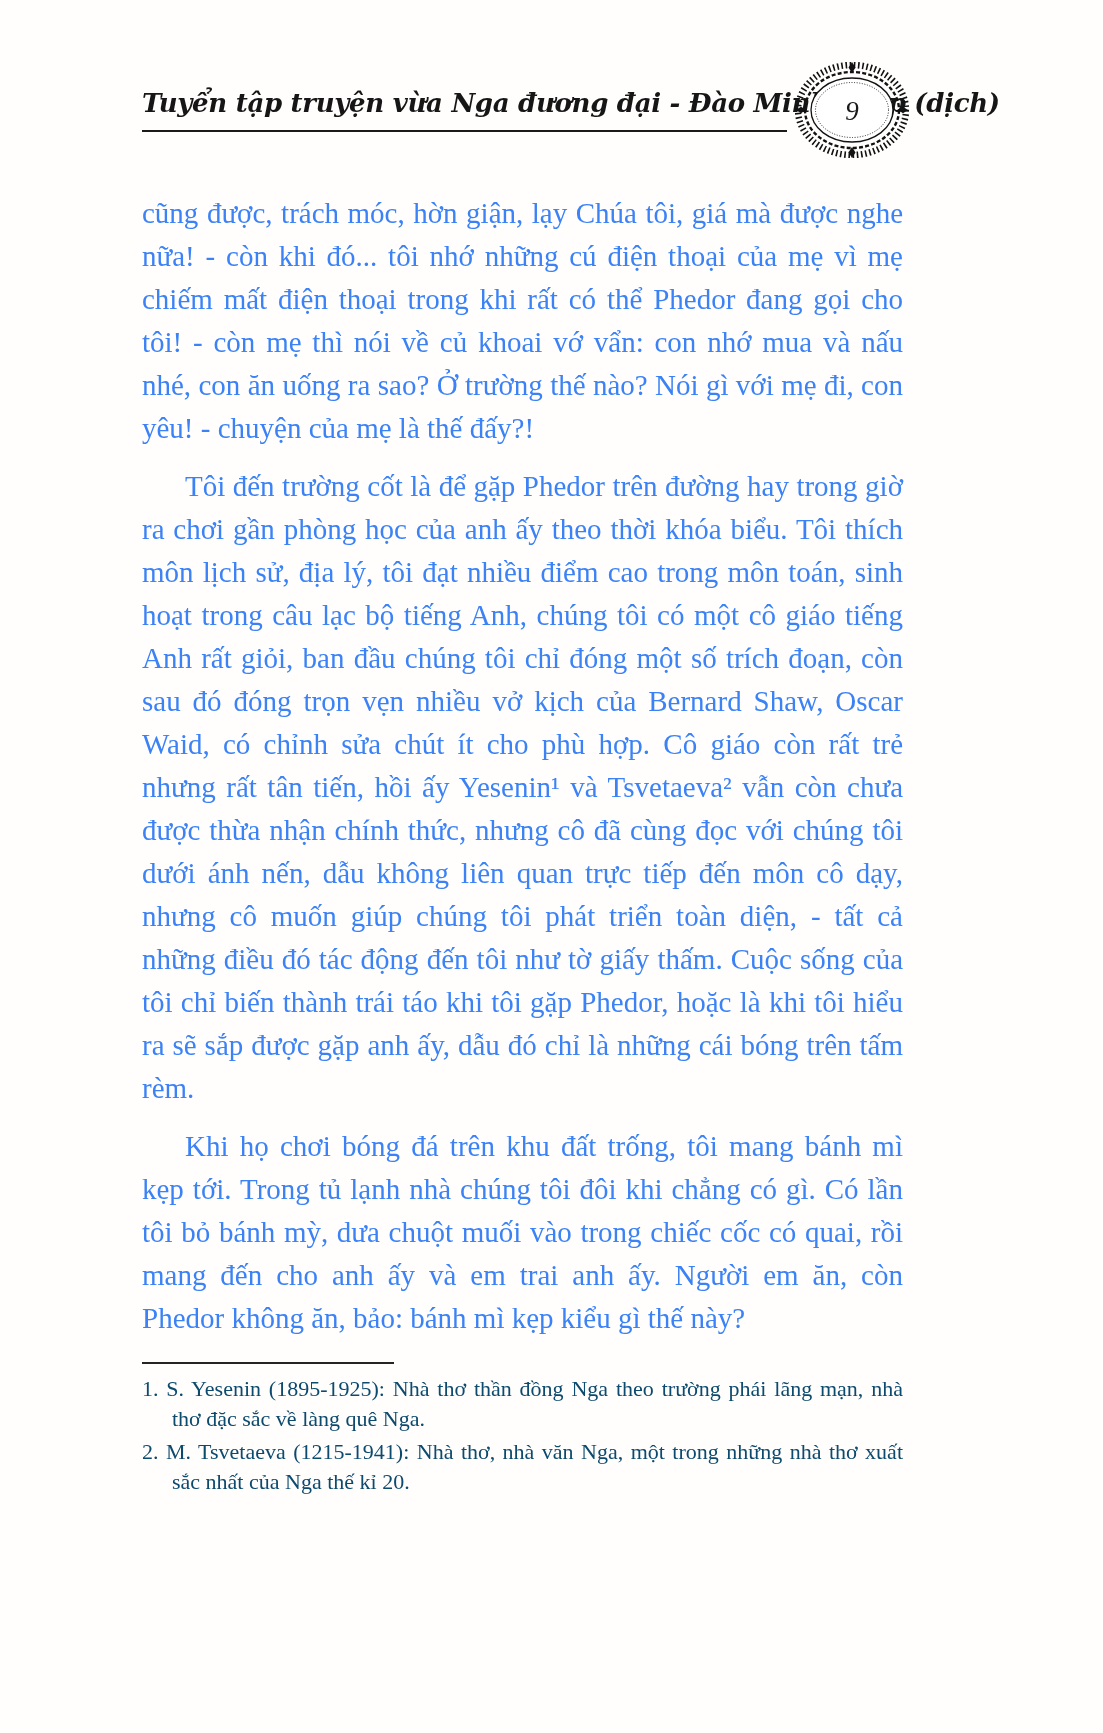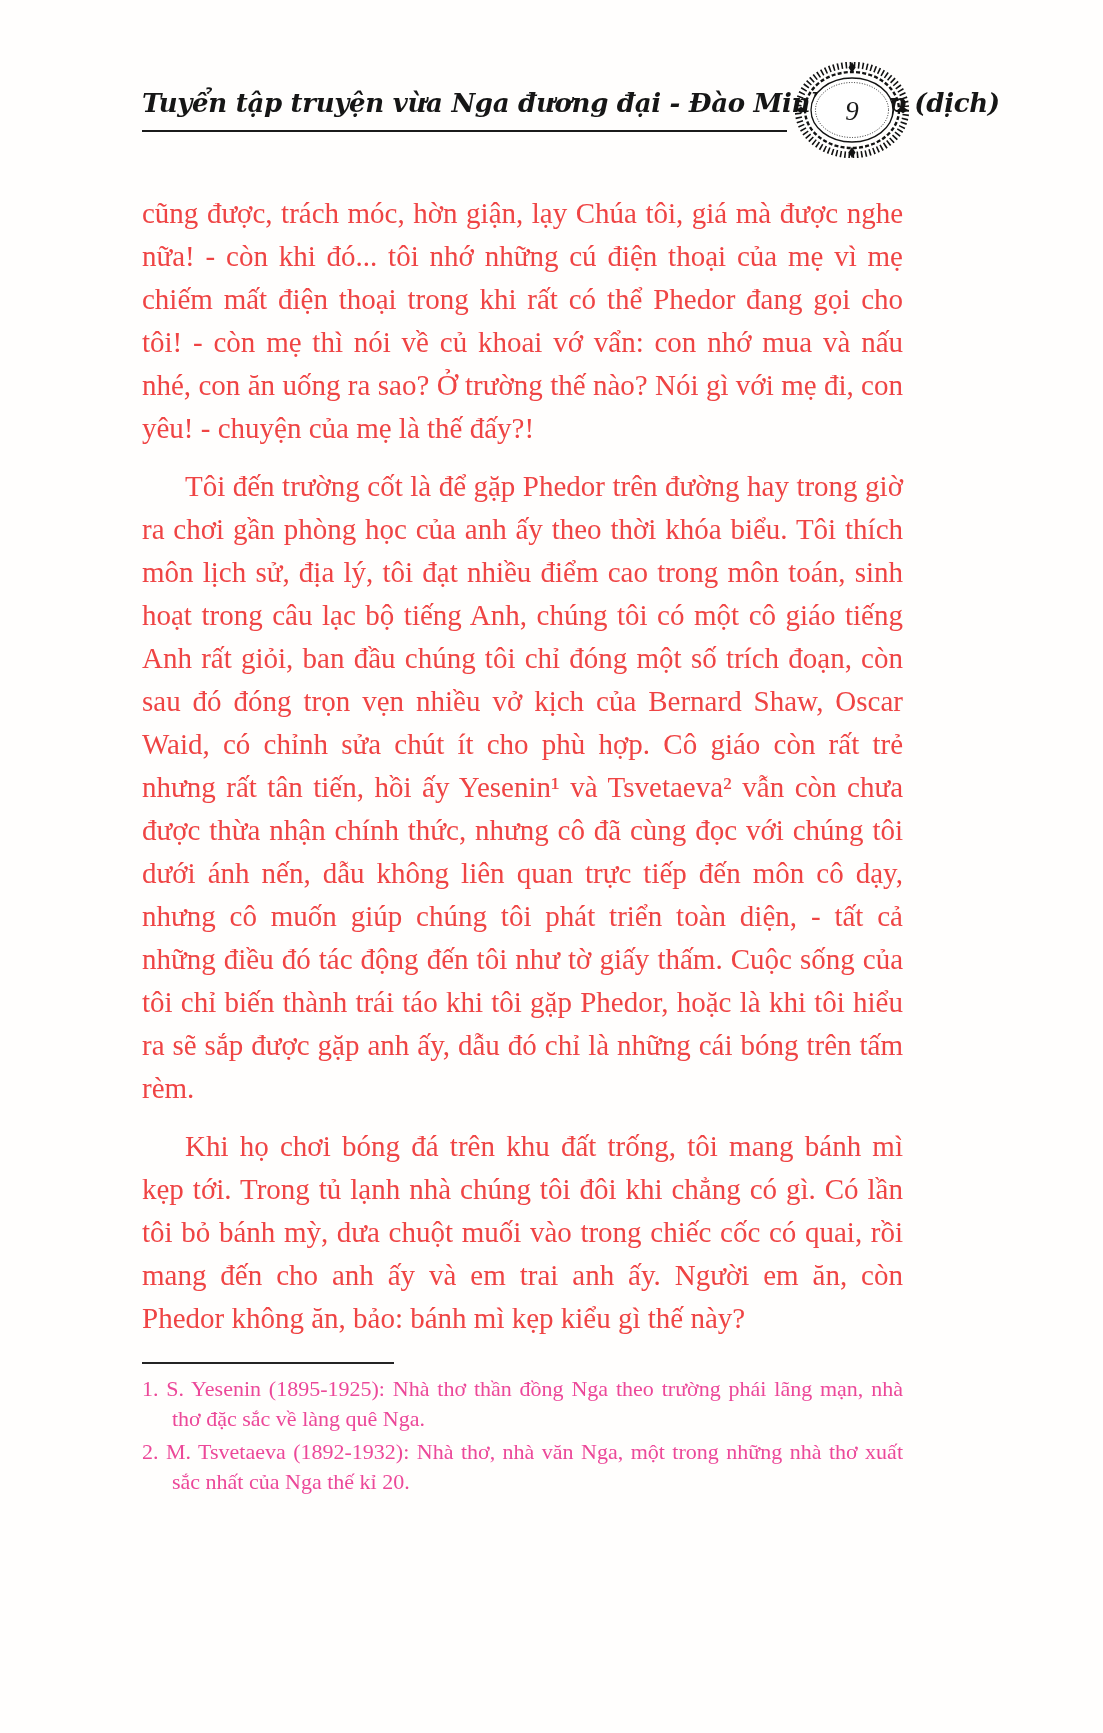--- a/index.html
+++ b/index.html
@@ -61,41 +61,41 @@
   
   .body-text {
     margin-top: 26px;
     width: 761px;
   }
   .para {
     font-size: 29px;
     line-height: 43px;
     text-align: justify;
     text-indent: 43px;
-    color: #ef4444;
+    color: #3b82f6;
   }
   .para.first { text-indent: 0; }
   .para + .para { margin-top: 15px; }
   
   .footnotes {
     margin-top: 22px;
     width: 761px;
   }
   .footnote-rule {
     width: 252px;
     border-top: 2px solid #242424;
     margin-bottom: 10px;
   }
   .footnote {
     font-size: 22px;
     line-height: 30px;
     text-align: justify;
     padding-left: 30px;
     text-indent: -30px;
-    color: #ec4899;
+    color: #0c4a6e;
     margin-bottom: 3px;
   }
 </style>
 </head>
 <body>
 
 <div class="page">
   <div class="page-inner">
 
     <header class="page-header">
@@ -119,17 +119,17 @@
 
     <main class="body-text">
       <p class="para first">cũng được, trách móc, hờn giận, lạy Chúa tôi, giá mà được nghe nữa! - còn khi đó... tôi nhớ những cú điện thoại của mẹ vì mẹ chiếm mất điện thoại trong khi rất có thể Phedor đang gọi cho tôi! - còn mẹ thì nói về củ khoai vớ vẩn: con nhớ mua và nấu nhé, con ăn uống ra sao? Ở trường thế nào? Nói gì với mẹ đi, con yêu! - chuyện của mẹ là thế đấy?!</p>
       <p class="para">Tôi đến trường cốt là để gặp Phedor trên đường hay trong giờ ra chơi gần phòng học của anh ấy theo thời khóa biểu. Tôi thích môn lịch sử, địa lý, tôi đạt nhiều điểm cao trong môn toán, sinh hoạt trong câu lạc bộ tiếng Anh, chúng tôi có một cô giáo tiếng Anh rất giỏi, ban đầu chúng tôi chỉ đóng một số trích đoạn, còn sau đó đóng trọn vẹn nhiều vở kịch của Bernard Shaw, Oscar Waid, có chỉnh sửa chút ít cho phù hợp. Cô giáo còn rất trẻ nhưng rất tân tiến, hồi ấy Yesenin¹ và Tsvetaeva² vẫn còn chưa được thừa nhận chính thức, nhưng cô đã cùng đọc với chúng tôi dưới ánh nến, dẫu không liên quan trực tiếp đến môn cô dạy, nhưng cô muốn giúp chúng tôi phát triển toàn diện, - tất cả những điều đó tác động đến tôi như tờ giấy thấm. Cuộc sống của tôi chỉ biến thành trái táo khi tôi gặp Phedor, hoặc là khi tôi hiểu ra sẽ sắp được gặp anh ấy, dẫu đó chỉ là những cái bóng trên tấm rèm.</p>
       <p class="para">Khi họ chơi bóng đá trên khu đất trống, tôi mang bánh mì kẹp tới. Trong tủ lạnh nhà chúng tôi đôi khi chẳng có gì. Có lần tôi bỏ bánh mỳ, dưa chuột muối vào trong chiếc cốc có quai, rồi mang đến cho anh ấy và em trai anh ấy. Người em ăn, còn Phedor không ăn, bảo: bánh mì kẹp kiểu gì thế này?</p>
     </main>
 
     <footer class="footnotes">
       <div class="footnote-rule"></div>
       <p class="footnote">1. S. Yesenin (1895-1925): Nhà thơ thần đồng Nga theo trường phái lãng mạn, nhà thơ đặc sắc về làng quê Nga.</p>
-      <p class="footnote">2. M. Tsvetaeva (1892-1932): Nhà thơ, nhà văn Nga, một trong những nhà thơ xuất sắc nhất của Nga thế kỉ 20.</p>
+      <p class="footnote">2. M. Tsvetaeva (1215-1941): Nhà thơ, nhà văn Nga, một trong những nhà thơ xuất sắc nhất của Nga thế kỉ 20.</p>
     </footer>
 
   </div>
 </div>
 
 </body></html>

